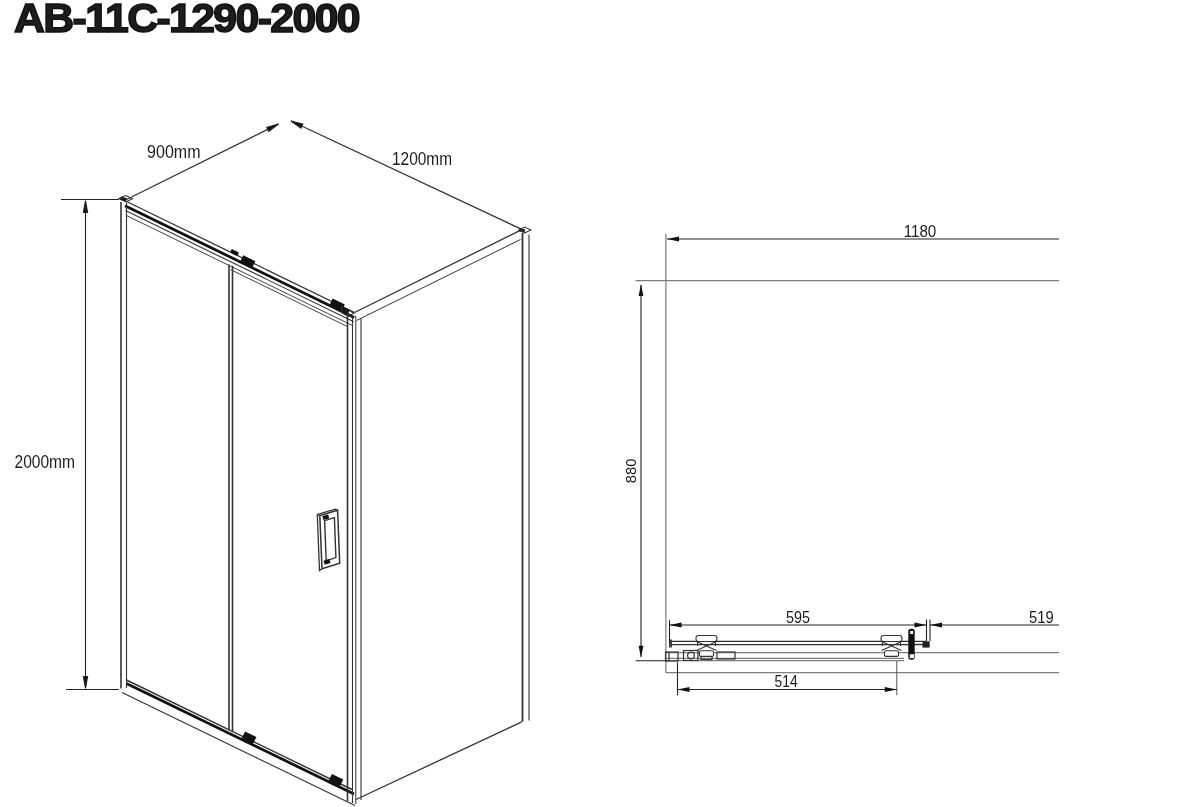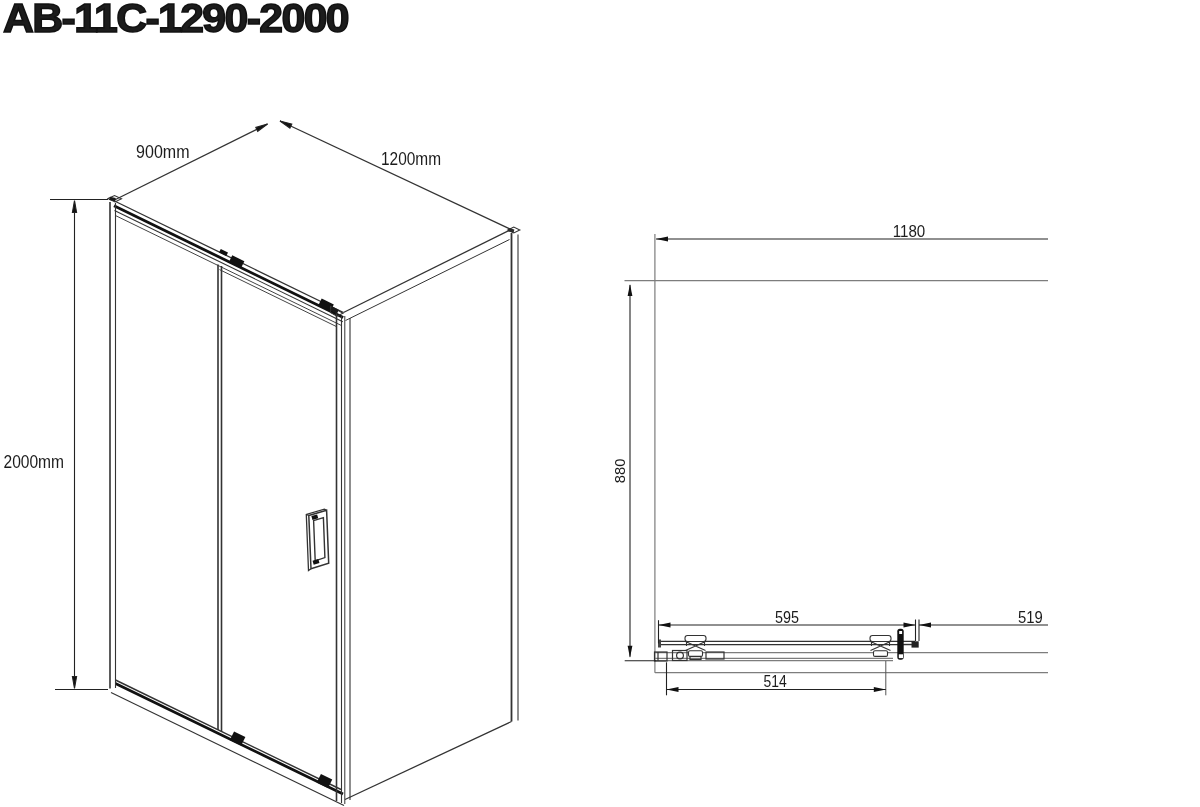--- a/index.html
+++ b/index.html
@@ -1,17 +1,17 @@
 <!DOCTYPE html>
 <html><head>
 <meta charset="utf-8">
 <style>
   html,body{margin:0;padding:0;background:#fff;}
   #page{position:relative;width:1048px;height:807px;background:#fff;overflow:hidden;transform:translateZ(0);
-        font-family:"Liberation Sans", sans-serif;}
+        font-family:"Liberation Sans", sans-serif;margin-left:11px;}
   svg{position:absolute;top:0;left:0;will-change:transform;}
   text{font-family:"Liberation Sans", sans-serif;fill:#1c1c1c;}
 </style>
 </head>
 <body>
 <div id="page">
 <svg width="1200" height="807" viewBox="0 0 1200 807">
 
 <text x="3" y="31.5" font-size="40" font-weight="bold" letter-spacing="-1.5" textLength="345" lengthAdjust="spacingAndGlyphs" stroke="#111" stroke-width="1.5">AB-11C-1290-2000</text>
 

